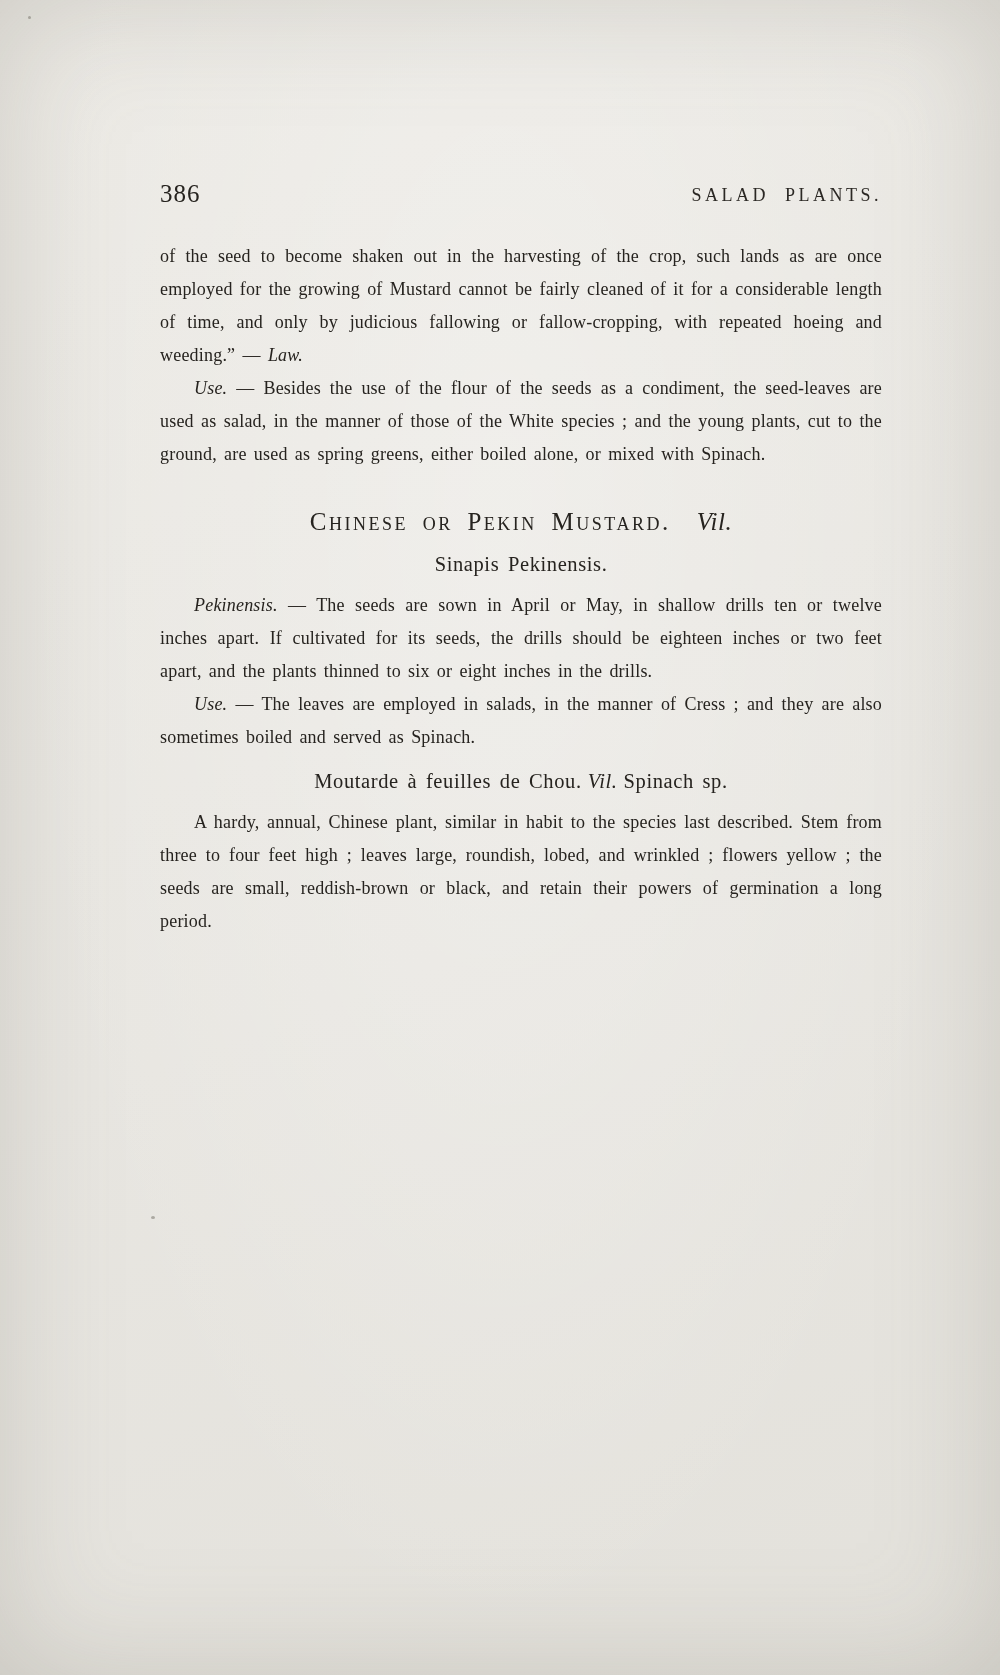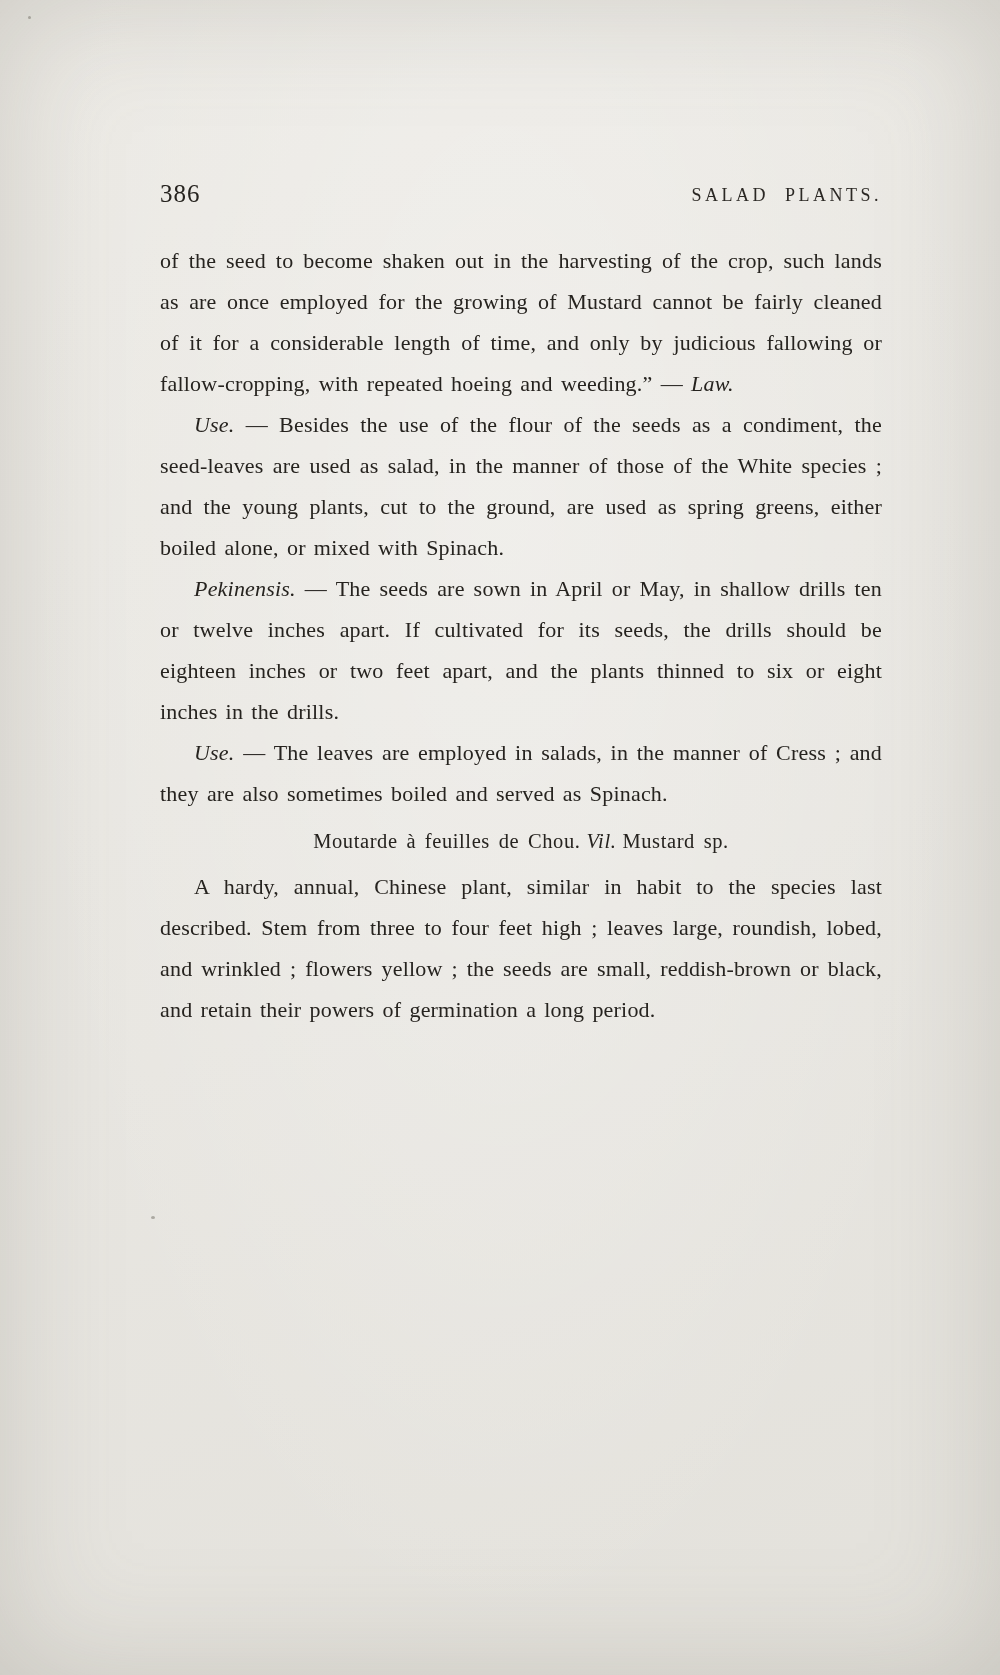--- a/index.html
+++ b/index.html
@@ -57,22 +57,22 @@
     top: 5px;
     text-align: right;
     font-size: 18px;
     letter-spacing: 3.5px;
     word-spacing: 8px;
     color: #2b2824;
   }
 
   .body-text p {
     margin: 0;
-    font-size: 22px;
-    line-height: 41px;
+    font-size: 18px;
+    line-height: 33px;
     text-align: justify;
     text-indent: 34px;
     word-spacing: 2.5px;
     letter-spacing: 0.2px;
   }
   .body-text p.noindent { text-indent: 0; }
   .lead-italic { font-style: italic; }
   .attr-italic { font-style: italic; }
 
   .section-heading {
@@ -120,28 +120,30 @@
       <span class="page-number">386</span>
       <span class="running-head">SALAD PLANTS.</span>
     </div>
 
     <div class="body-text">
 
       <p class="noindent"><span>of the seed to become shaken out in the harvesting of the crop, such lands as are once employed for the growing of Mustard cannot be fairly cleaned of it for a considerable length of time, and only by judicious fallowing or fallow-cropping, with repeated hoeing and weeding.” — </span><span class="attr-italic">Law.</span></p>
 
       <p><span class="lead-italic">Use.</span><span> — Besides the use of the flour of the seeds as a condiment, the seed-leaves are used as salad, in the manner of those of the White species ; and the young plants, cut to the ground, are used as spring greens, either boiled alone, or mixed with Spinach.</span></p>
 
+      <h2 class="section-heading"><span>Chinese or Pekin Mustard.</span><span class="heading-attr">Vil.</span></h2>
 
+      <h3 class="sub-heading">Sinapis Pekinensis.</h3>
 
 
       <p><span class="lead-italic">Pekinensis.</span><span> — The seeds are sown in April or May, in shallow drills ten or twelve inches apart.  If cultivated for its seeds, the drills should be eighteen inches or two feet apart, and the plants thinned to six or eight inches in the drills.</span></p>
 
       <p><span class="lead-italic">Use.</span><span> — The leaves are employed in salads, in the manner of Cress ; and they are also sometimes boiled and served as Spinach.</span></p>
 
 
-      <h3 class="sub-heading"><span>Moutarde à feuilles de Chou.</span><span class="vil-italic">Vil.</span><span>Mustard sp.</span></h3>
+      <h3 class="sub-heading"><span>Moutarde à feuilles de Chou.</span><span class="vil-italic">Vil.</span><span>Spinach sp.</span></h3>
 
       <p>A hardy, annual, Chinese plant, similar in habit to the species last described.  Stem from three to four feet high ; leaves large, roundish, lobed, and wrinkled ; flowers yellow ; the seeds are small, reddish-brown or black, and retain their powers of germination a long period.</p>
 
 
     </div>
   </div>
 </div>
 
 </body></html>

